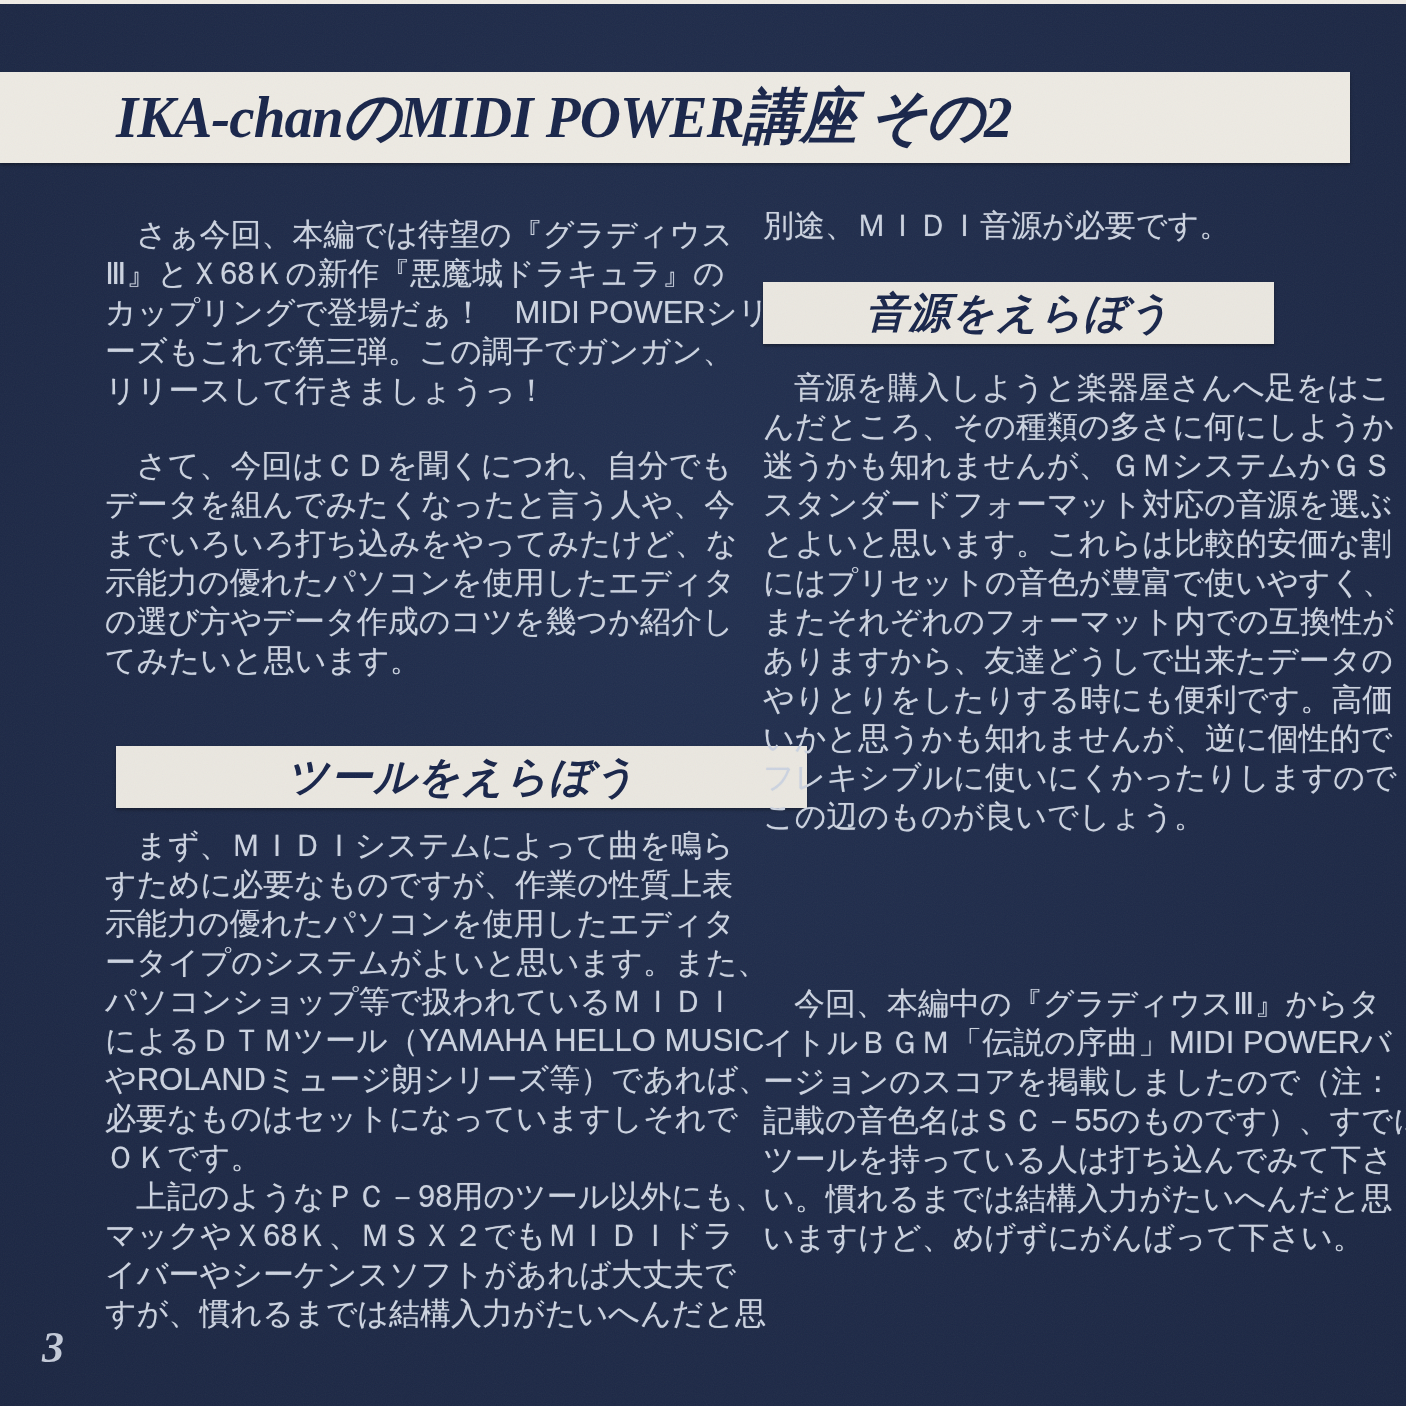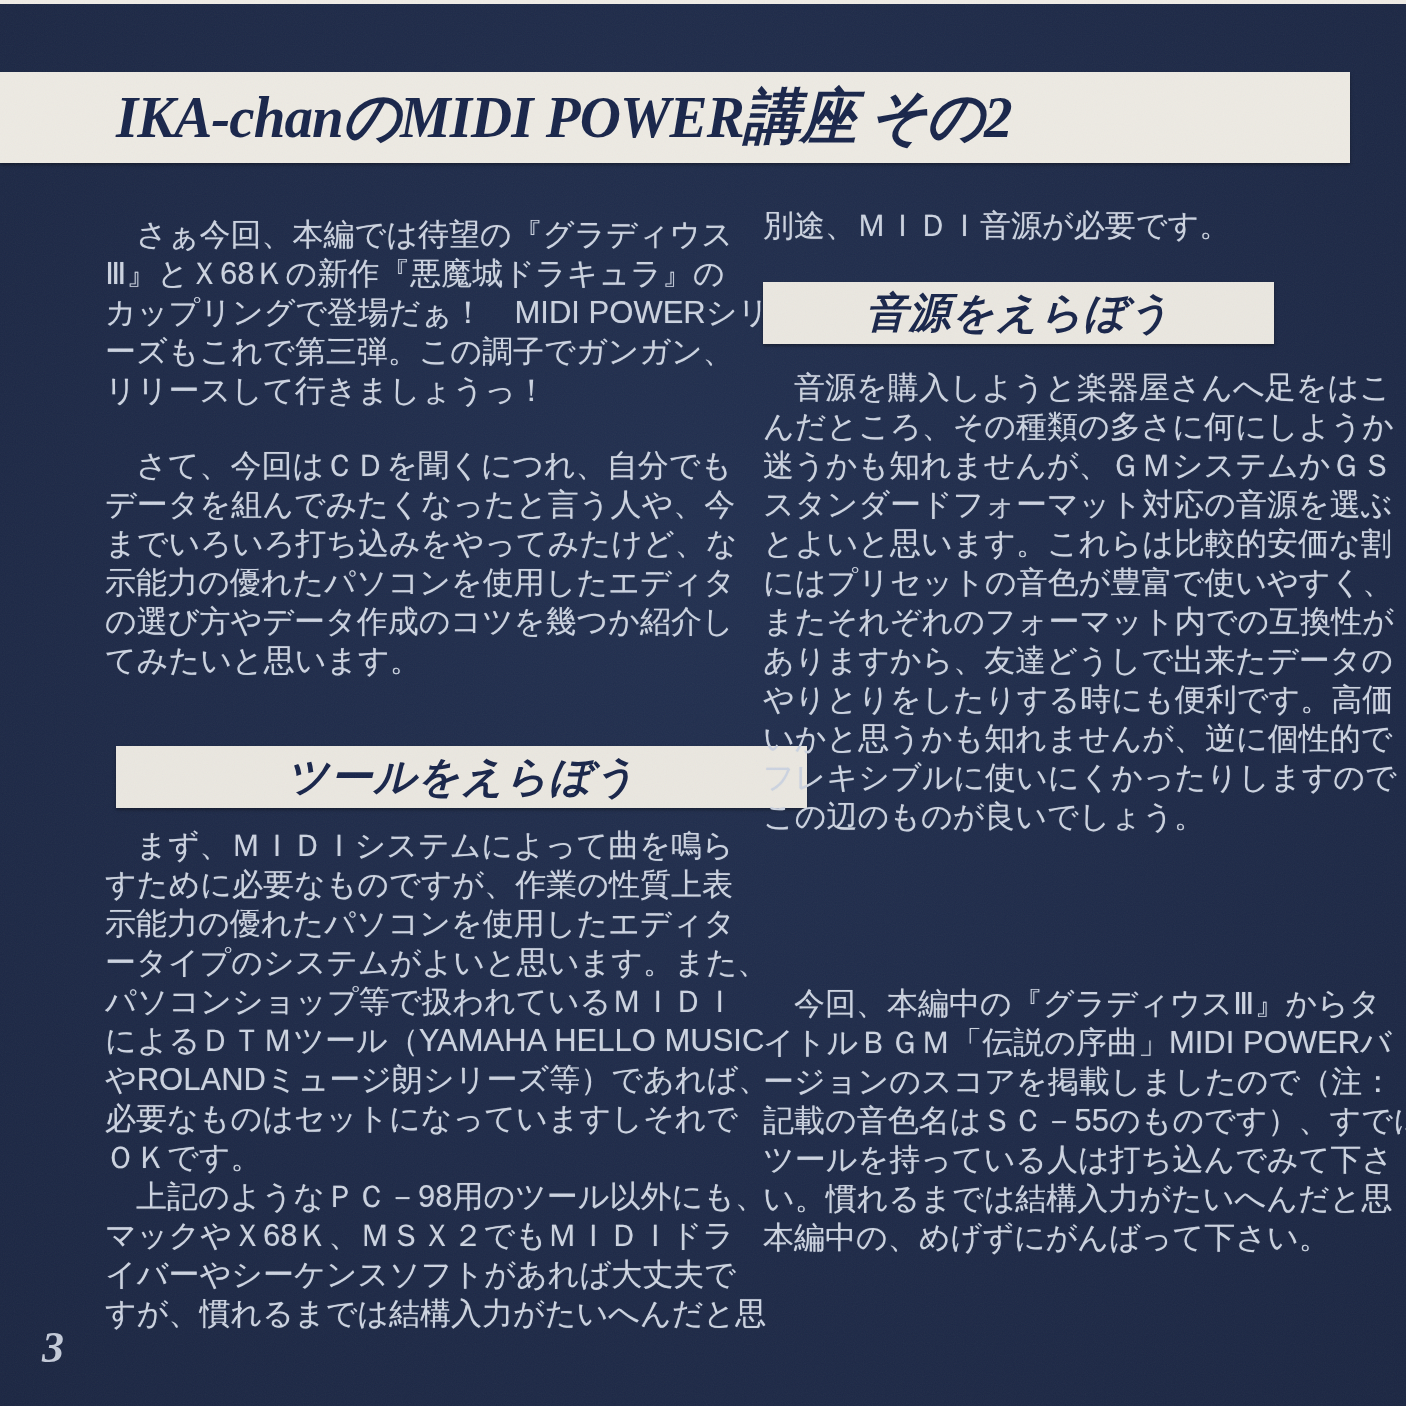--- a/index.html
+++ b/index.html
@@ -140,21 +140,21 @@
       <div class="line">この辺のものが良いでしょう。</div>
     </div>
 
   <div class="para" id="r-para2">
       <div class="line">　今回、本編中の『グラディウスⅢ』からタ</div>
       <div class="line">イトルＢＧＭ「伝説の序曲」MIDI POWERバ</div>
       <div class="line">ージョンのスコアを掲載しましたので（注：</div>
       <div class="line">記載の音色名はＳＣ－55のものです）、すでに</div>
       <div class="line">ツールを持っている人は打ち込んでみて下さ</div>
       <div class="line">い。慣れるまでは結構入力がたいへんだと思</div>
-      <div class="line">本編中の、めげずにがんばって下さい。</div>
+      <div class="line">いますけど、めげずにがんばって下さい。</div>
     </div>
 
   <div class="page-number">3</div>
 
   <svg class="grain" xmlns="http://www.w3.org/2000/svg">
     <filter id="n">
         <feTurbulence type="fractalNoise" baseFrequency="0.9" numOctaves="2"></feTurbulence>
       </filter>
     <rect width="1406" height="1406" filter="url(#n)"></rect>
   </svg>

